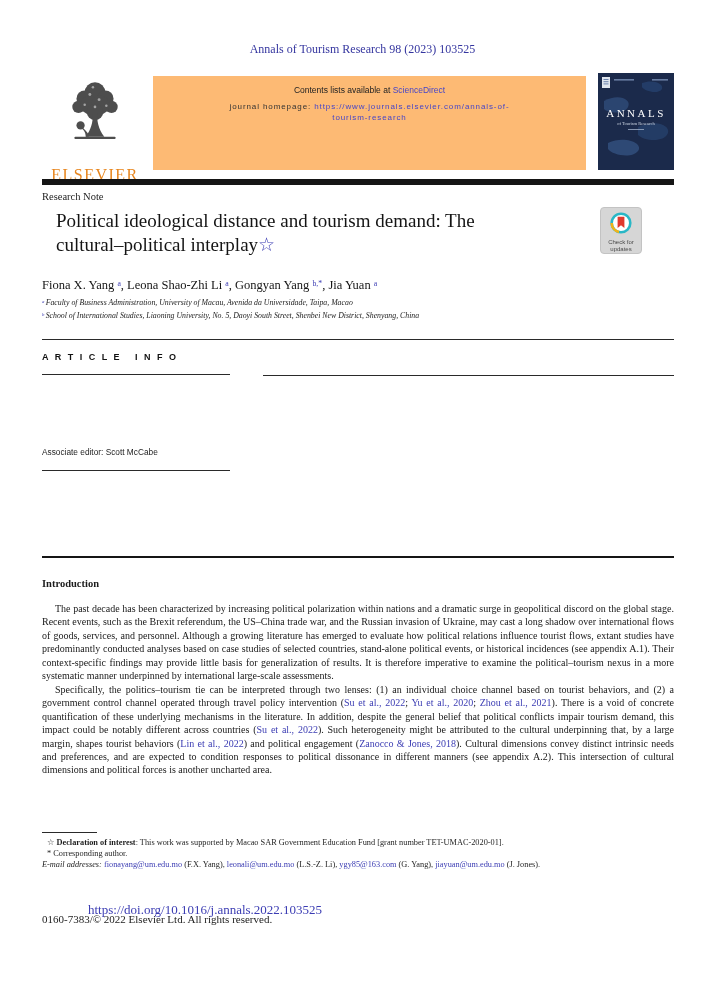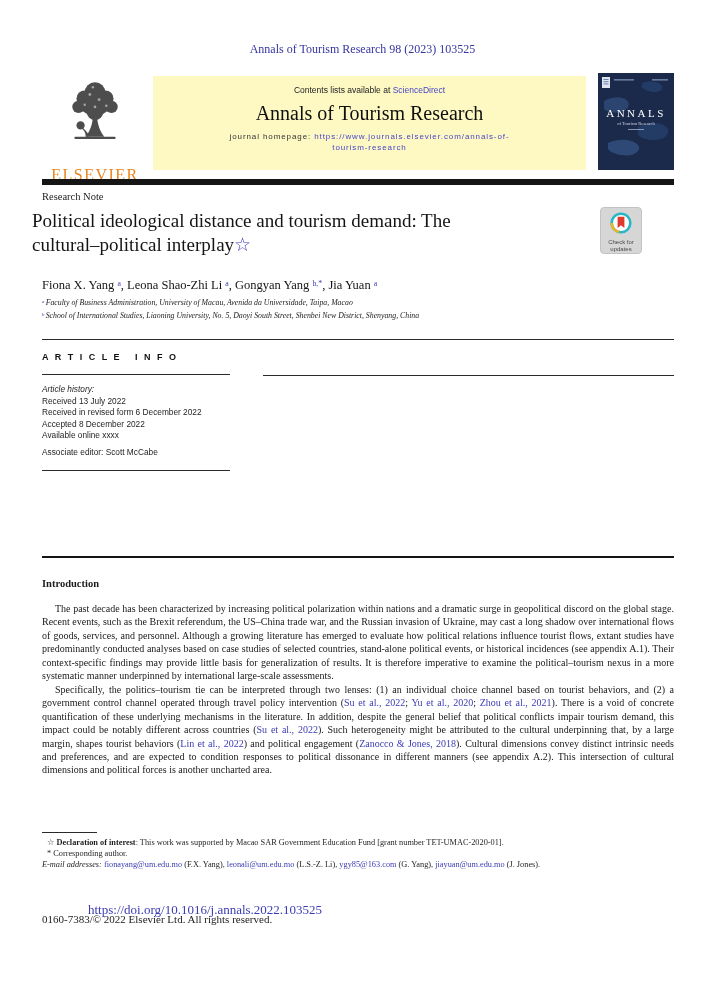--- a/index.html
+++ b/index.html
@@ -11,33 +11,33 @@
   html,body{margin:0;padding:0;background:#fff;}
   .page{position:relative;width:725px;height:990px;background:#fff;margin:0 auto;
         font-family:"Liberation Serif",serif;color:var(--ink);overflow:hidden;}
 
   .masthead{position:absolute;top:42px;left:0;width:100%;text-align:center;
             font-size:12px;color:#34359f;}
 
   
   .logo{position:absolute;left:42px;top:78px;width:106px;height:92px;text-align:center;}
   .wordmark{font-size:16px;color:var(--els-orange);letter-spacing:1.5px;margin-top:18px;}
-  .graybox{position:absolute;left:153px;top:76px;width:433px;height:94px;background:#fef9c3;text-align:center;}
+  .graybox{position:absolute;left:153px;top:76px;width:433px;height:94px;background:#fdba74;text-align:center;}
   .contents-line{margin-top:9px;font-family:"Liberation Sans",sans-serif;font-size:8.5px;color:#222;}
   .sd-link{color:var(--sd-blue);}
   .gb-title{margin-top:7px;font-size:20px;color:#101010;}
   .homepage{margin-top:6px;font-family:"Liberation Sans",sans-serif;font-size:8px;
             letter-spacing:0.9px;color:#333;line-height:11px;}
   .homepage .url{color:var(--sd-blue);text-align:center;}
   .cover{position:absolute;left:598px;top:73px;width:76px;height:97px;}
 
   .rule-bar{position:absolute;left:42px;top:179px;width:632px;height:6px;background:#151515;}
 
   .research-note{position:absolute;left:42px;top:191px;font-size:10.5px;}
-  .title{position:absolute;left:32px;top:209px;width:540px;font-size:19px;line-height:23.5px;color:#141414;}
+  .title{position:absolute;left:56px;top:209px;width:540px;font-size:19px;line-height:23.5px;color:#141414;}
   .title .star{color:var(--link);}
 
   .badge{position:absolute;left:600px;top:207px;width:42px;height:47px;background:#d6d6d6;
          border:1px solid #c3c3c3;border-radius:4px;text-align:center;box-sizing:border-box;}
   .badge svg{margin-top:3px;}
   .badge-text{font-family:"Liberation Sans",sans-serif;font-size:6px;color:#4a4a4a;line-height:6.5px;}
 
   .authors{position:absolute;left:42px;top:266px;font-size:12.5px;color:#141414;margin-top:12px;}
   .sup{color:var(--link);font-size:62%;position:relative;top:-0.45em;}
   .link{color:var(--link);}
@@ -104,21 +104,20 @@
           <circle cx="30" cy="9" r="1.2"></circle>
       </g>
     </svg>
     <div class="wordmark">ELSEVIER</div>
   </div>
 
   <div class="graybox">
     <div class="contents-line">
       <span>Contents lists available at </span><span class="sd-link">ScienceDirect</span>
     </div>
-    <div class="gb-title">Annals of Tourism Research</div>
     <div class="homepage">
       <span>journal homepage: </span><span class="url">https://www.journals.elsevier.com/annals-of-</span><br>
       <span class="url">tourism-research</span>
     </div>
   </div>
 
   <svg class="cover" viewBox="0 0 76 97">
     <rect x="0" y="0" width="76" height="97" fill="#1b2a4b"></rect>
     <path d="M6 28 C20 20 34 26 30 34 C26 42 10 40 6 36 Z" fill="#2d4874" opacity="0.9"></path>
     <path d="M40 54 C58 46 72 52 70 60 C66 70 46 68 40 62 Z" fill="#253e68" opacity="0.9"></path>
@@ -162,27 +161,20 @@
     <div><span class="sup">a </span><span>Faculty of Business Administration, University of Macau, Avenida da Universidade, Taipa, Macao</span></div>
     <div><span class="sup">b </span><span>School of International Studies, Liaoning University, No. 5, Daoyi South Street, Shenbei New District, Shenyang, China</span></div>
   </div>
 
   <div class="hrule rule1"></div>
 
   <div class="info-heading">A R T I C L E   I N F O</div>
   <div class="hrule rule-info-left-a"></div>
   <div class="hrule rule-abs-top"></div>
 
-  <div class="info-col history">
-    <div class="it">Article history:</div>
-    <div>Received 13 July 2022</div>
-    <div>Received in revised form 6 December 2022</div>
-    <div>Accepted 8 December 2022</div>
-    <div>Available online xxxx</div>
-  </div>
 
   <div class="info-col assoc">Associate editor: Scott McCabe</div>
 
   <div class="hrule rule-info-left-b"></div>
 
 
   <div class="hrule rule-full-mid"></div>
 
   <div class="intro-heading">Introduction</div>
 

